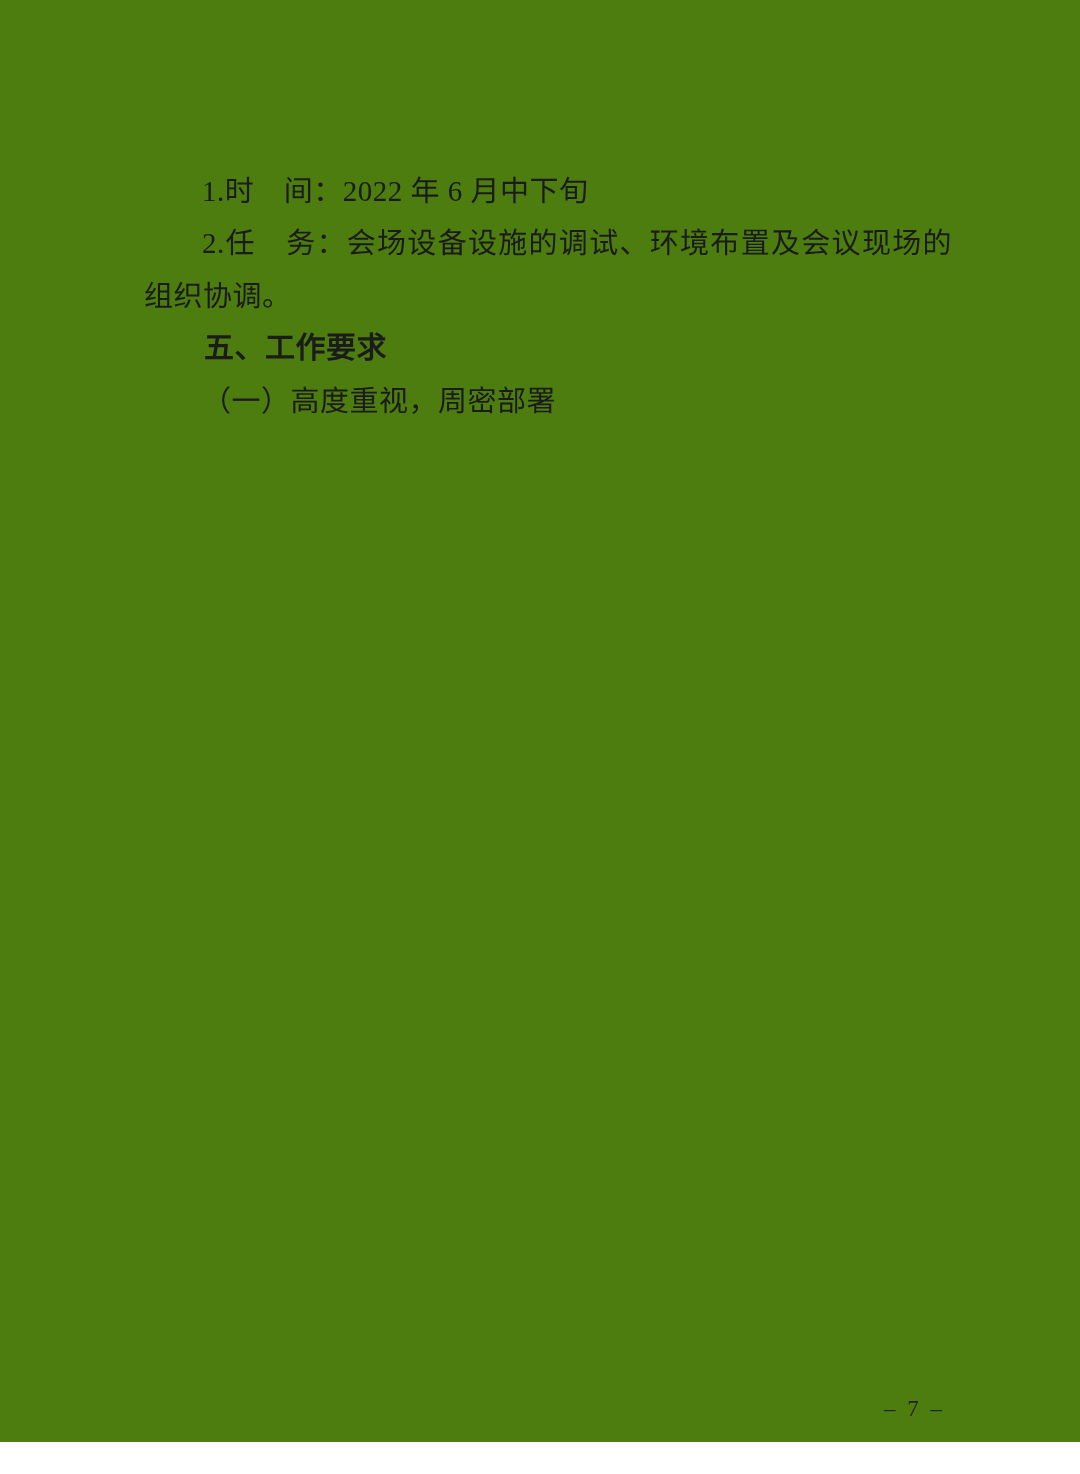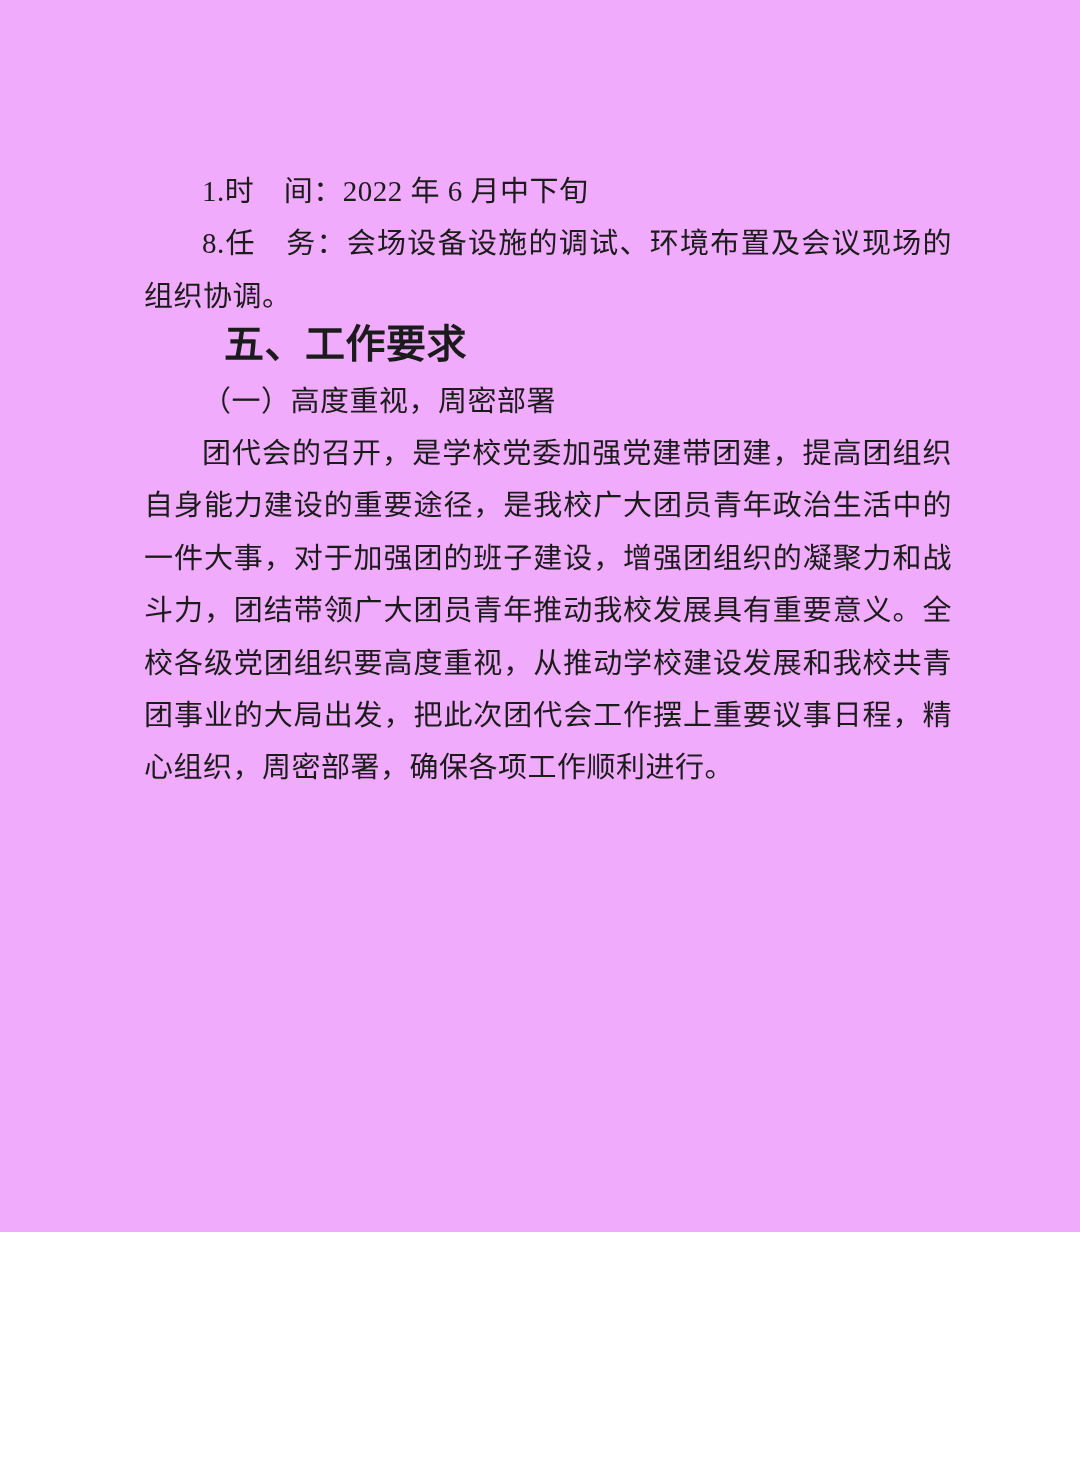--- a/index.html
+++ b/index.html
@@ -3,22 +3,22 @@
 <meta charset="utf-8">
 <style>
   html, body {
     margin: 0;
     padding: 0;
     background: #ffffff;
   }
   .page {
     position: relative;
     width: 1080px;
-    height: 1232px;
-    background: #f0abfc;
+    height: 1442px;
+    background: #4d7c0f;
     overflow: hidden;
     color: #1b1b1b;
     font-family: "Liberation Serif", "DejaVu Serif", serif;
   }
   .content {
     position: absolute;
     left: 144px;
     top: 165px;
     width: 808px;
     font-size: 29px;
@@ -30,23 +30,23 @@
   .content p {
     margin: 0;
     padding: 0;
     text-indent: 2em;
   }
   .content p.body {
     font-family: "Liberation Serif", "DejaVu Serif", serif;
     font-weight: 400;
   }
   .content p.heading1 {
-    font-family: Liberation Mono, monospace;
+    font-family: Liberation Sans, sans-serif;
     font-weight: 700;
-    font-size: 40px;
+    font-size: 30px;
   }
   .content p.heading2 {
     font-family: "Liberation Serif", "DejaVu Serif", serif;
     font-weight: 400;
   }
   .page-footer {
     position: absolute;
     top: 1396px;
     right: 135px;
     font-size: 23px;
@@ -54,20 +54,19 @@
     color: #222222;
     font-family: "Liberation Serif", "DejaVu Serif", serif;
   }
 </style>
 </head>
 <body>
 
 <div class="page">
   <main class="content">
     <p class="body">1.时　间：2022 年 6 月中下旬</p>
-    <p class="body">8.任　务：会场设备设施的调试、环境布置及会议现场的组织协调。</p>
+    <p class="body">2.任　务：会场设备设施的调试、环境布置及会议现场的组织协调。</p>
     <p class="heading1">五、工作要求</p>
     <p class="heading2">（一）高度重视，周密部署</p>
-    <p class="body">团代会的召开，是学校党委加强党建带团建，提高团组织自身能力建设的重要途径，是我校广大团员青年政治生活中的一件大事，对于加强团的班子建设，增强团组织的凝聚力和战斗力，团结带领广大团员青年推动我校发展具有重要意义。全校各级党团组织要高度重视，从推动学校建设发展和我校共青团事业的大局出发，把此次团代会工作摆上重要议事日程，精心组织，周密部署，确保各项工作顺利进行。</p>
   </main>
 
   <div class="page-footer">– 7 –</div>
 </div>
 
 </body></html>

